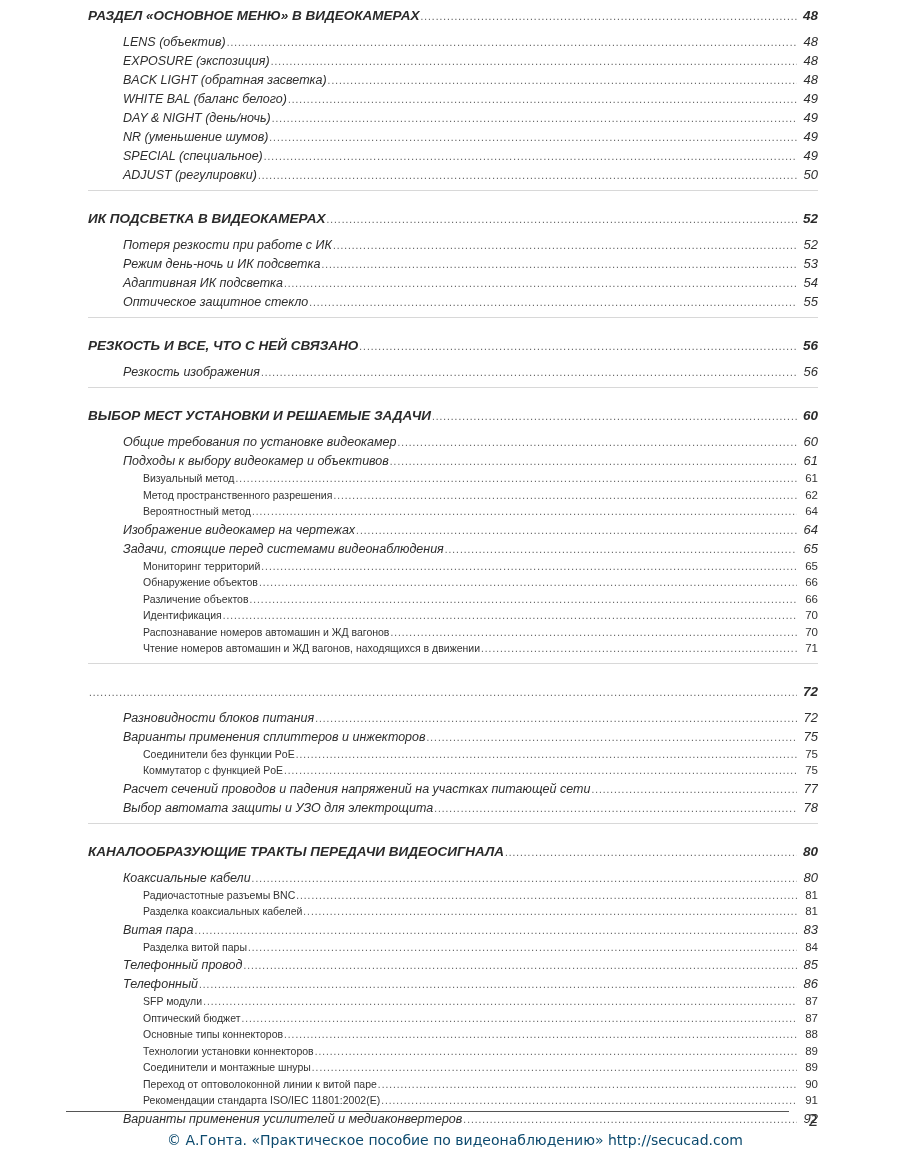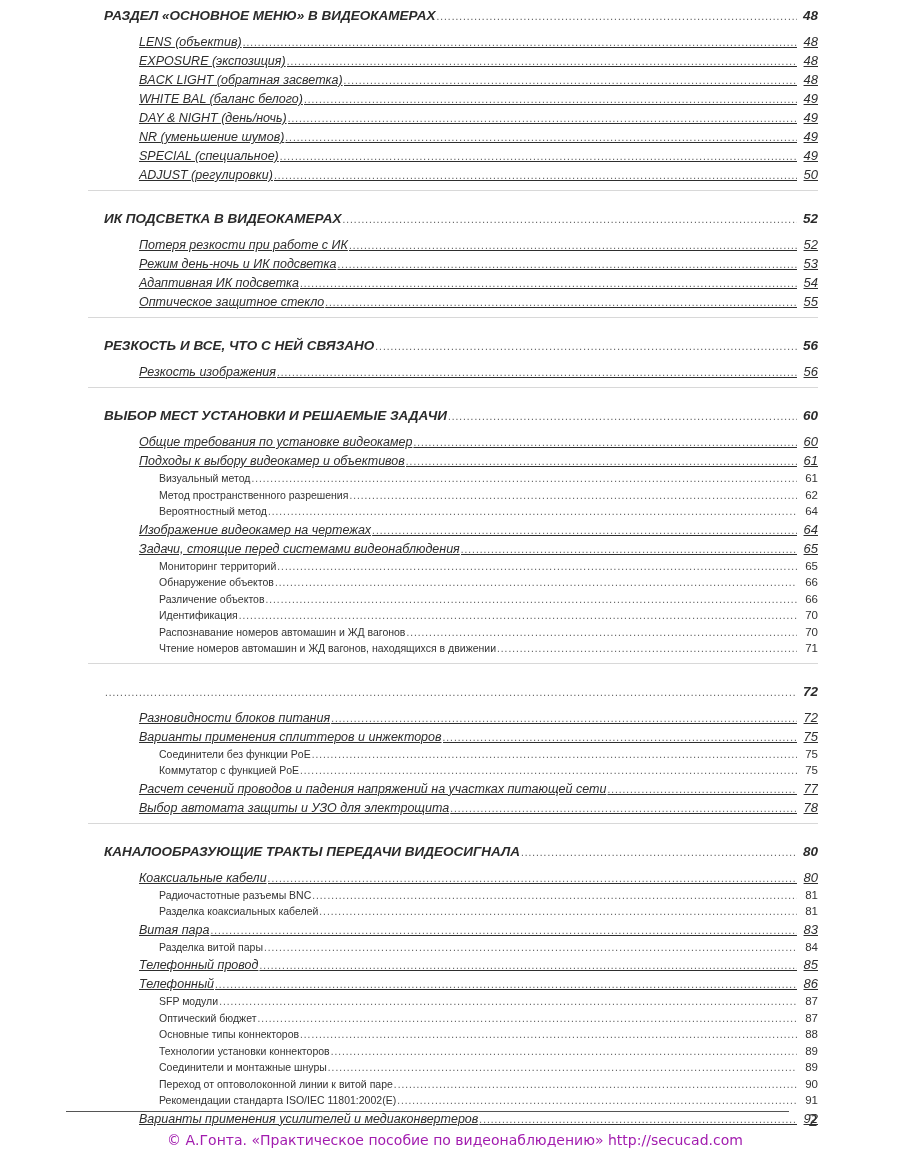--- a/index.html
+++ b/index.html
@@ -27,21 +27,20 @@
     .section + .section {
       border-top: 1px solid #d8d8d8;
       margin-top: 6px;
       padding-top: 16px;
     }
     .row {
       display: flex;
       align-items: baseline;
       white-space: nowrap;
       overflow: hidden;
-      margin-left: 16px;
     }
     .row .title {
       flex: 0 0 auto;
     }
     .row .leader {
       flex: 1 1 auto;
       overflow: hidden;
       margin: 0 3px 0 1px;
       color: #555;
       letter-spacing: 1px;
@@ -71,21 +70,20 @@
     .lvl1 .page { font-size: 13.5px; }
 
     
     .lvl2 {
       height: 19px;
       line-height: 19px;
       font-size: 12.5px;
       font-style: italic;
       padding-left: 35px;
       color: #2e2e2e;
-      text-decoration: underline;
     }
     .lvl2 .page { font-size: 13px; font-style: italic; }
 
     
     .lvl3 {
       height: 16.5px;
       line-height: 16.5px;
       font-size: 10.5px;
       padding-left: 55px;
       color: #333;
@@ -108,21 +106,21 @@
       color: #333;
       font-family: "DejaVu Sans", sans-serif;
     }
     .footer-text {
       position: absolute;
       left: 0;
       width: 910px;
       top: 1132px;
       text-align: center;
       font-size: 14px;
-      color: #a21caf;
+      color: #0c4a6e;
       font-family: "DejaVu Sans", sans-serif;
       padding-left: 0;
     }
   </style>
 </head>
 <body>
 
 <div class="toc">
 
   <div class="section">

